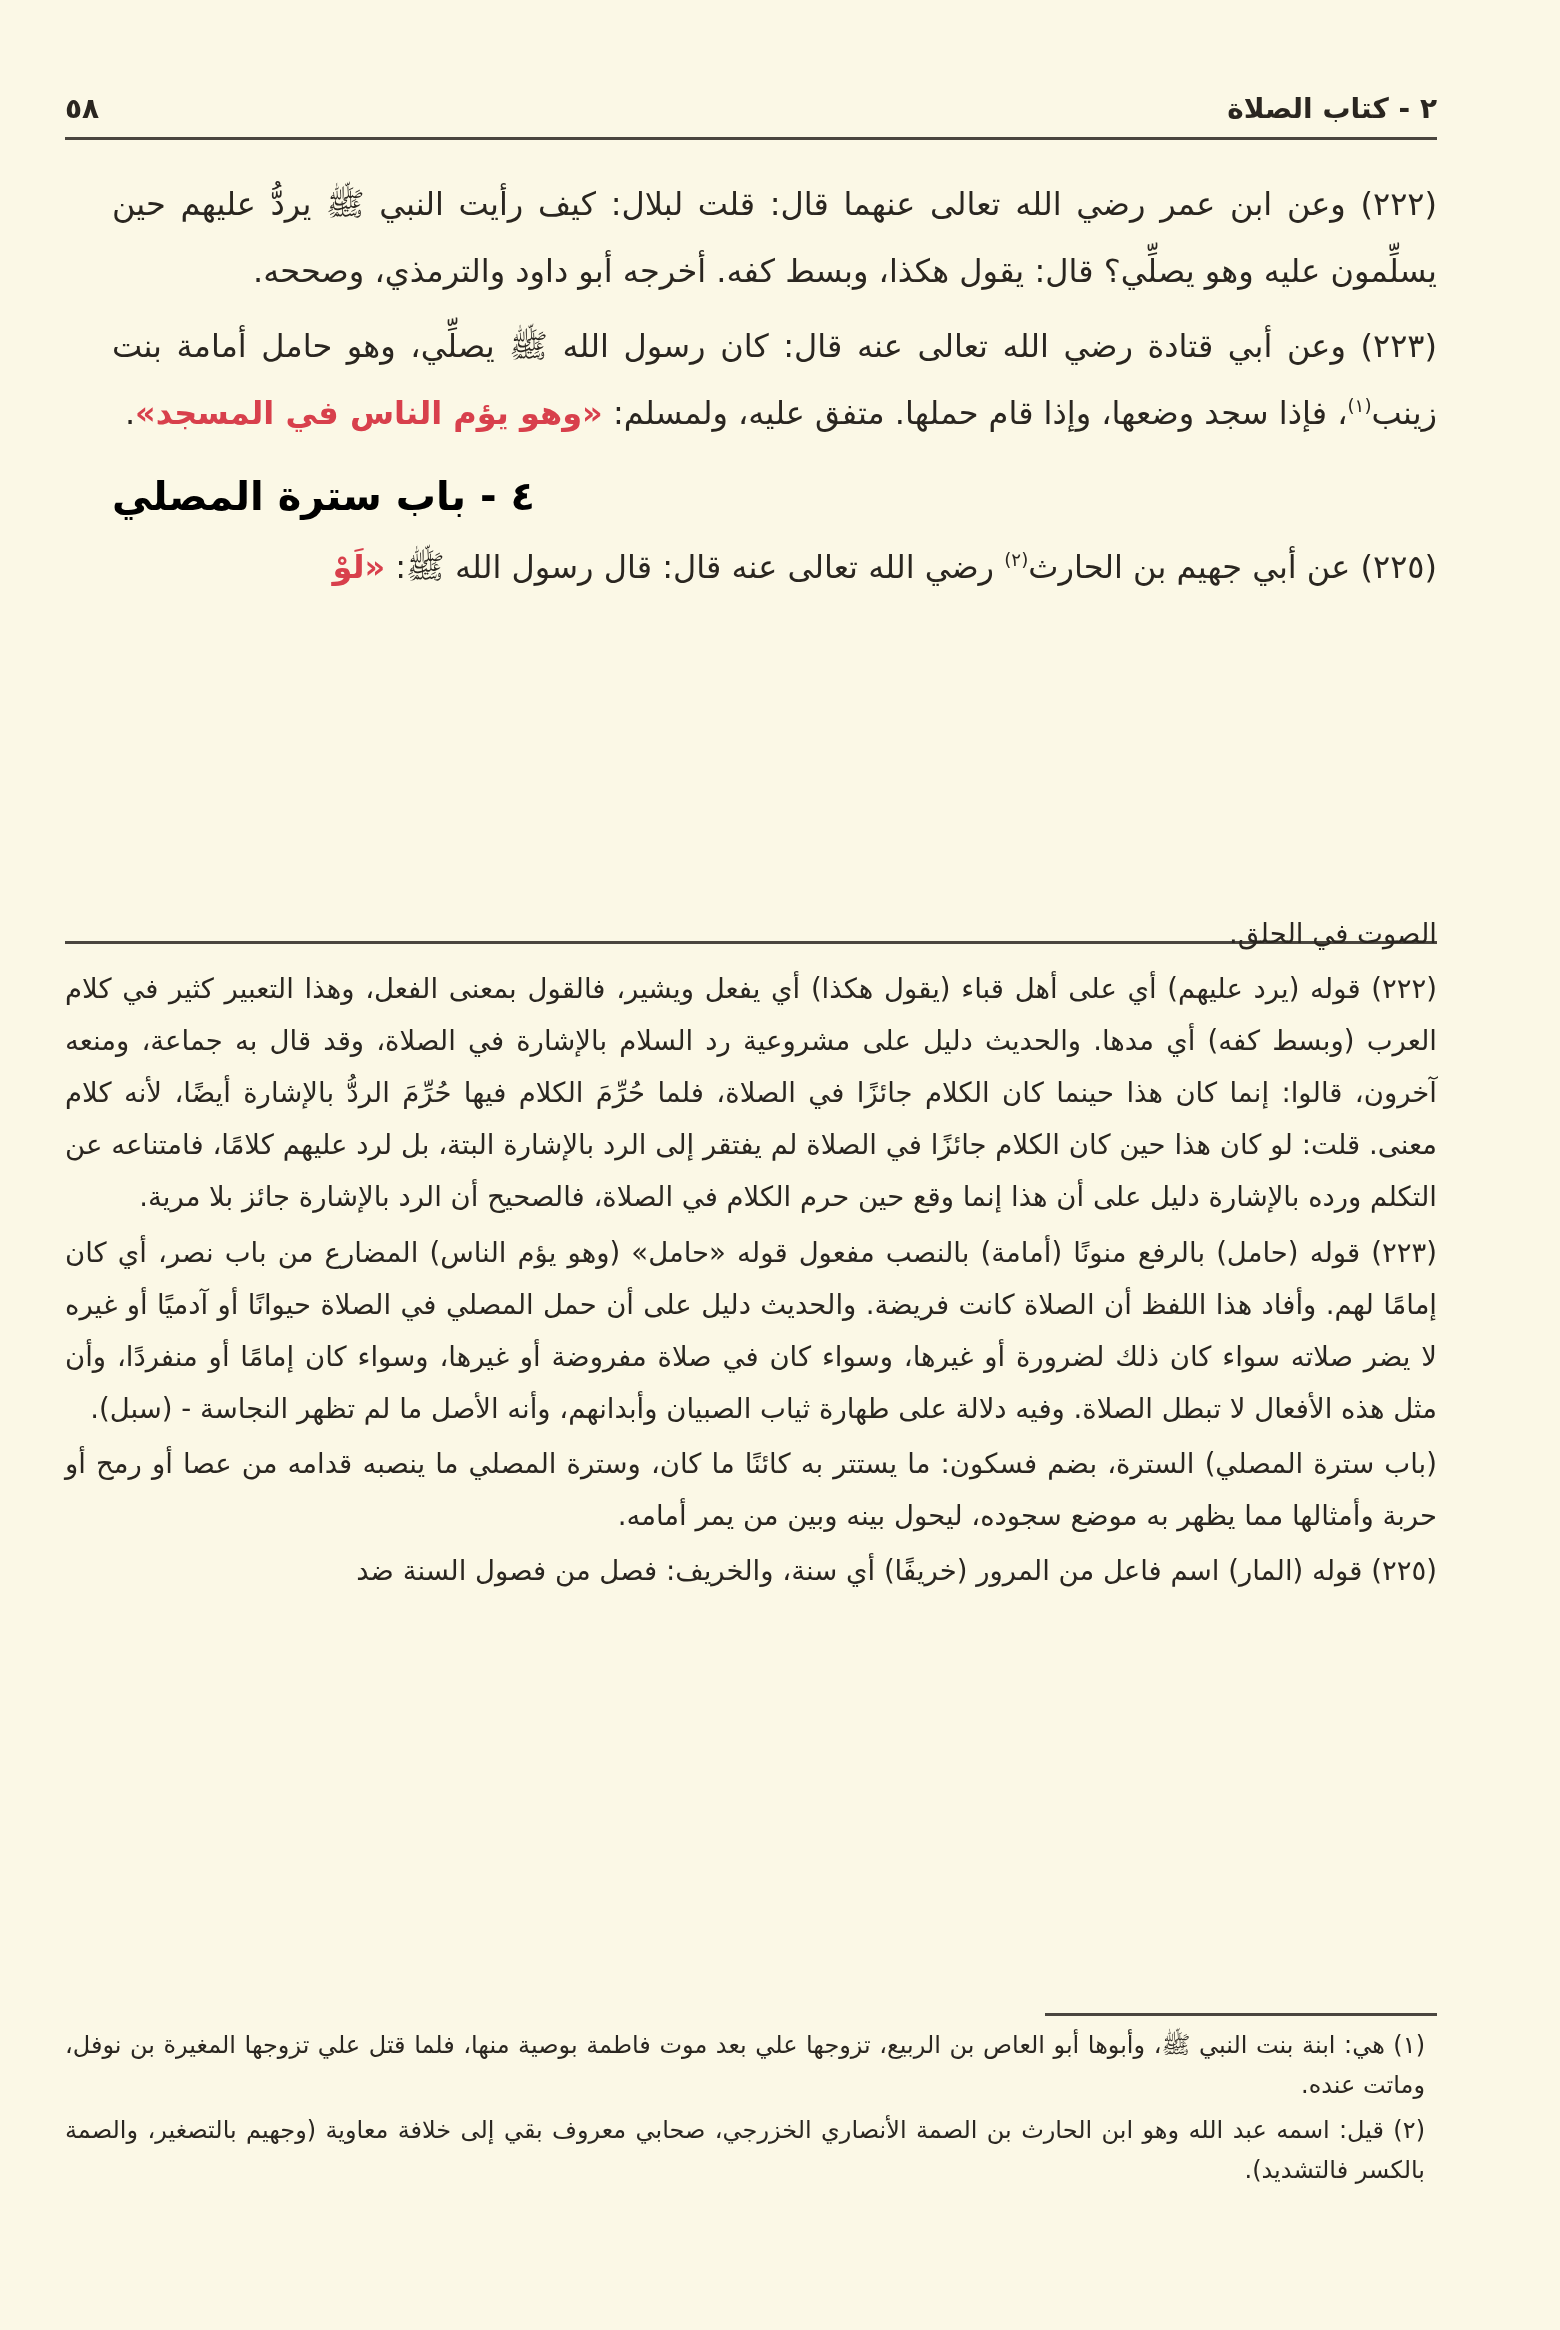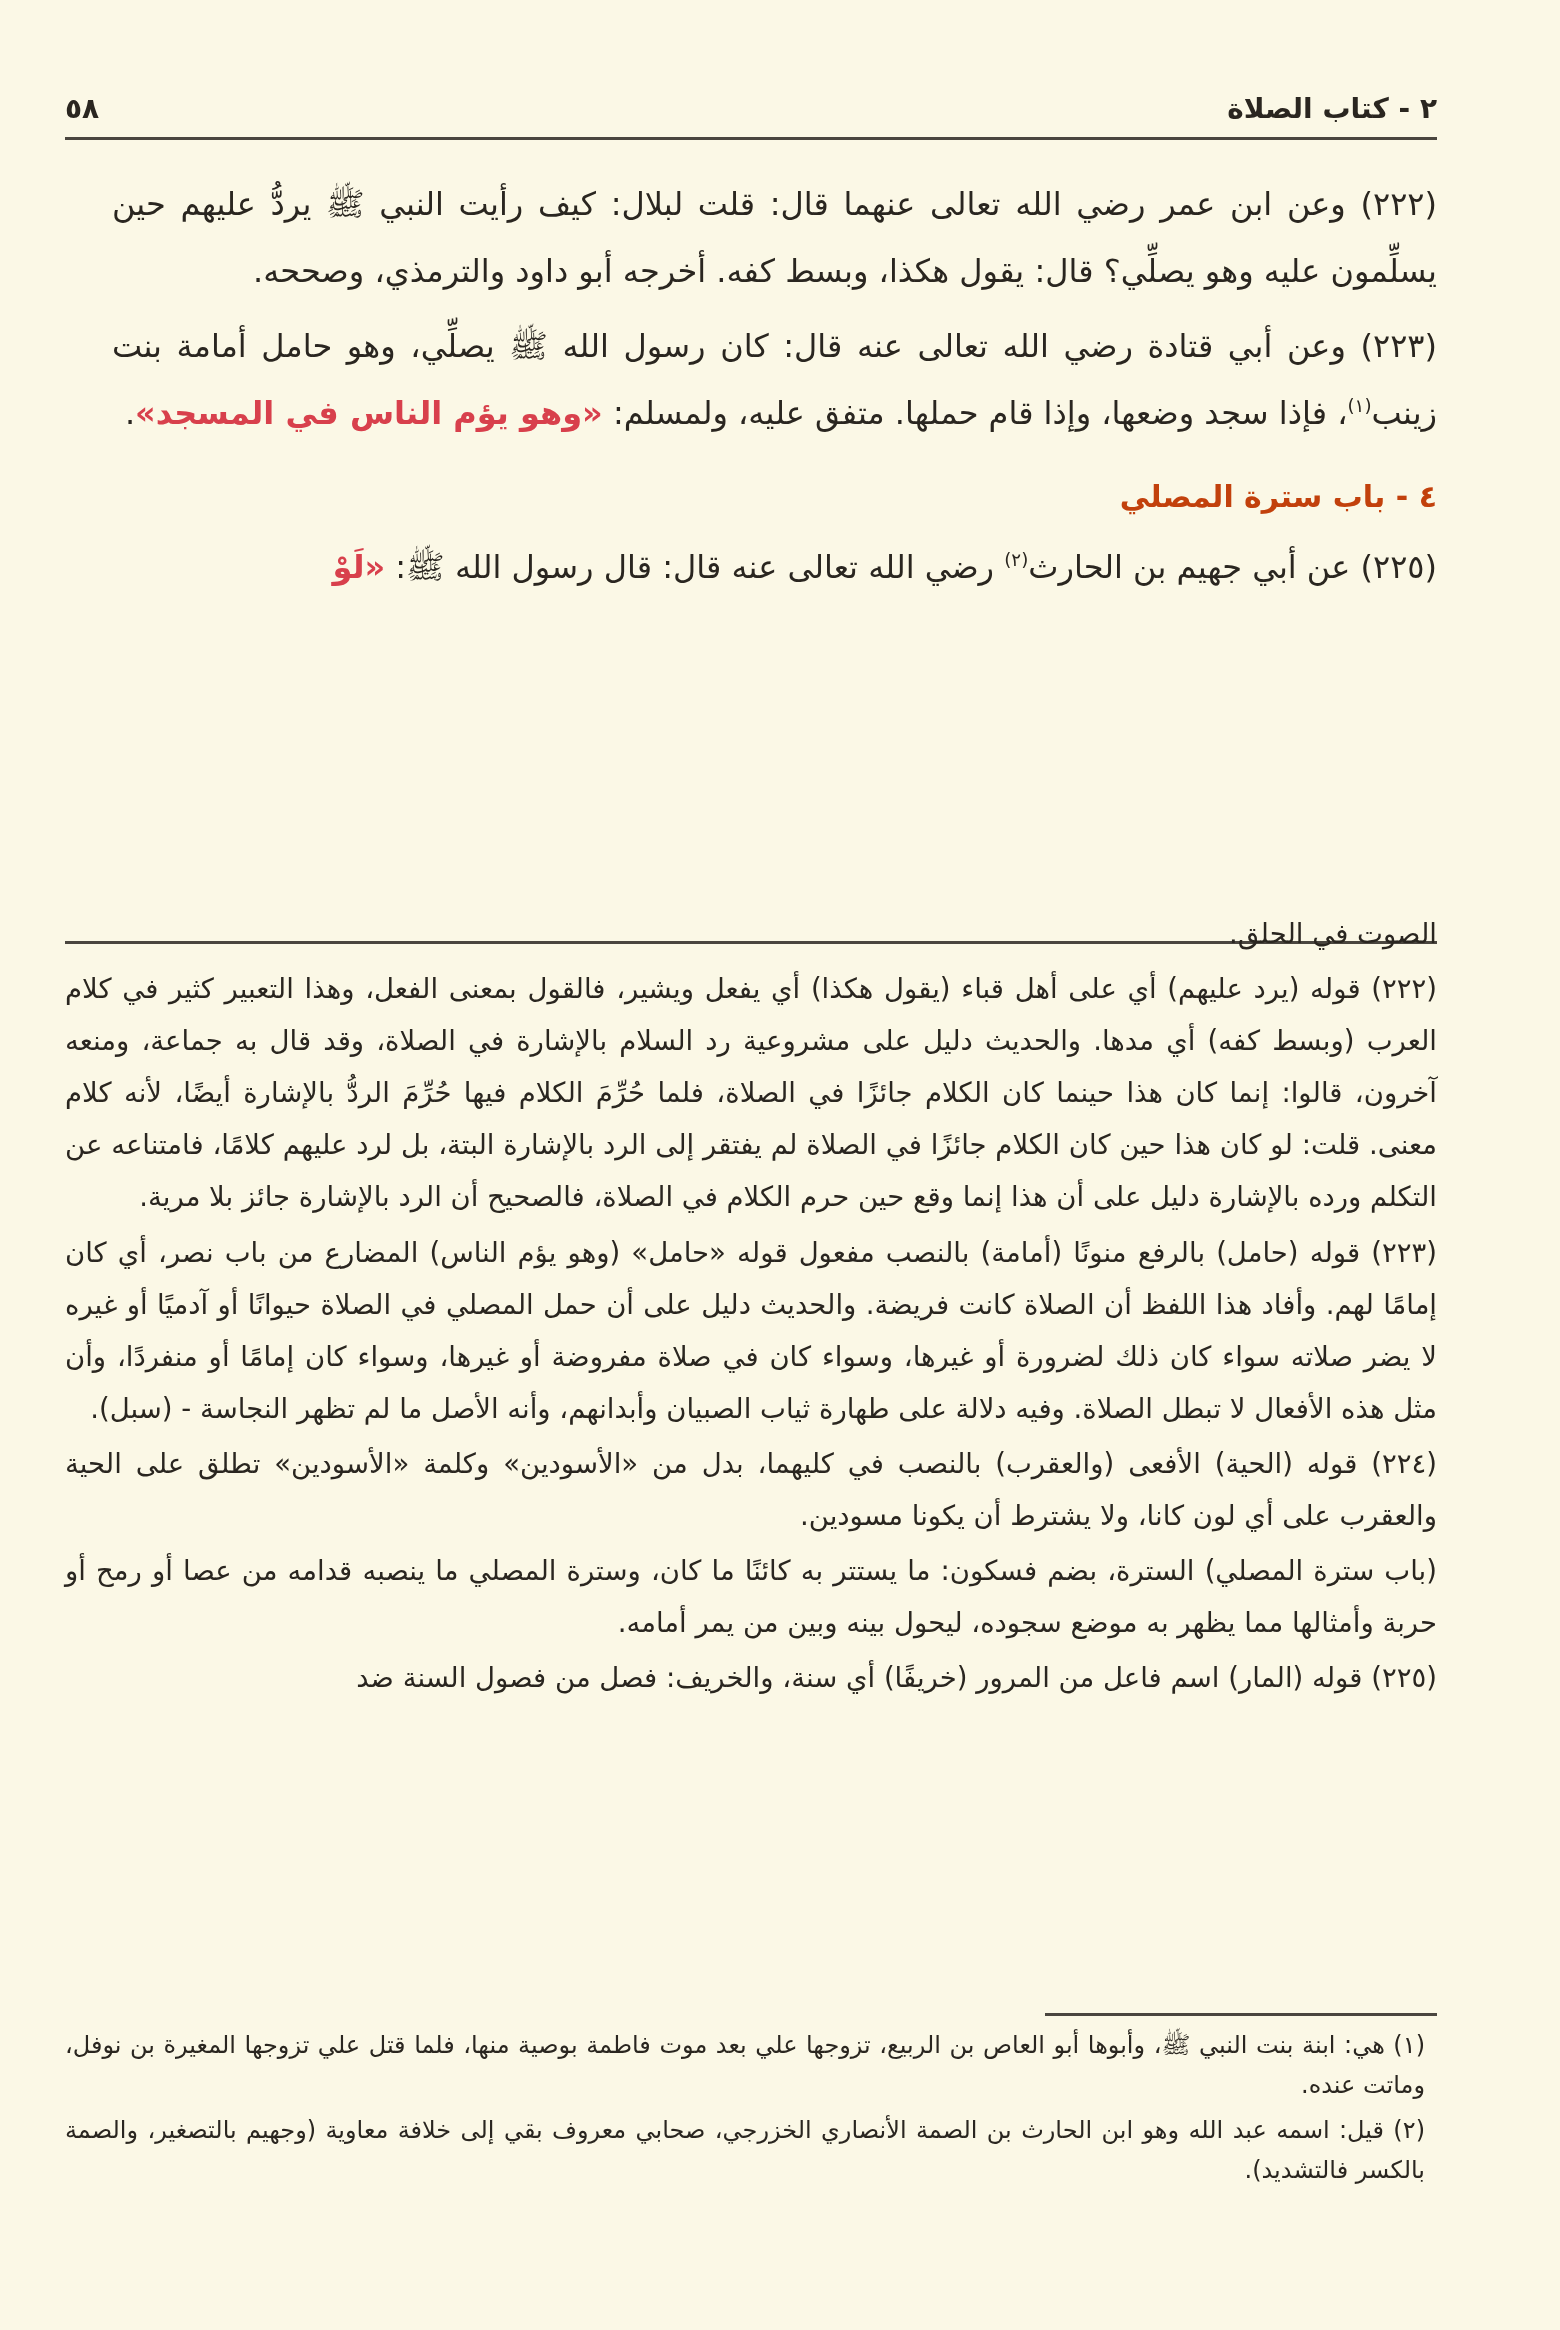--- a/index.html
+++ b/index.html
@@ -43,23 +43,23 @@
       left: 0; right: 0;
       font-size: 32px;
       line-height: 67px;
       text-align: justify;
       margin-left: 47px;
     }
     .main-text p { margin: 0 0 8.3px 0; }
     .red { color: #d8404c; font-weight: bold; }
     .sup { font-size: 18.3px; vertical-align: super; line-height: 0; }
     .section-title {
-      text-align: right;
-      color: #c2410c;
-      font-size: 30px;
+      text-align: left;
+      color: #000000;
+      font-size: 40px;
       font-weight: bold;
       line-height: 75px;
       margin: 11.7px 0 0 0;
     }
     .notes-rule {
       position: absolute;
       top: 941px;
       left: 0; right: 0;
       height: 2.5px;
       background: #4a463f;
@@ -116,21 +116,20 @@
       <span>(٢٢٥) عن أبي جهيم بن الحارث</span><span class="sup">(٢)</span><span> رضي الله تعالى عنه قال: قال رسول الله ﷺ: </span><span class="red">«لَوْ</span>
     </p>
   </div>
 
   <div class="notes-rule"></div>
 
   <div class="commentary">
     <p>الصوت في الحلق.</p>
     <p>(٢٢٢) قوله (يرد عليهم) أي على أهل قباء (يقول هكذا) أي يفعل ويشير، فالقول بمعنى الفعل، وهذا التعبير كثير في كلام العرب (وبسط كفه) أي مدها. والحديث دليل على مشروعية رد السلام بالإشارة في الصلاة، وقد قال به جماعة، ومنعه آخرون، قالوا: إنما كان هذا حينما كان الكلام جائزًا في الصلاة، فلما حُرِّمَ الكلام فيها حُرِّمَ الردُّ بالإشارة أيضًا، لأنه كلام معنى. قلت: لو كان هذا حين كان الكلام جائزًا في الصلاة لم يفتقر إلى الرد بالإشارة البتة، بل لرد عليهم كلامًا، فامتناعه عن التكلم ورده بالإشارة دليل على أن هذا إنما وقع حين حرم الكلام في الصلاة، فالصحيح أن الرد بالإشارة جائز بلا مرية.</p>
     <p>(٢٢٣) قوله (حامل) بالرفع منونًا (أمامة) بالنصب مفعول قوله «حامل» (وهو يؤم الناس) المضارع من باب نصر، أي كان إمامًا لهم. وأفاد هذا اللفظ أن الصلاة كانت فريضة. والحديث دليل على أن حمل المصلي في الصلاة حيوانًا أو آدميًا أو غيره لا يضر صلاته سواء كان ذلك لضرورة أو غيرها، وسواء كان في صلاة مفروضة أو غيرها، وسواء كان إمامًا أو منفردًا، وأن مثل هذه الأفعال لا تبطل الصلاة. وفيه دلالة على طهارة ثياب الصبيان وأبدانهم، وأنه الأصل ما لم تظهر النجاسة - (سبل).</p>
-    <p>(٢٢٤) قوله (الحية) الأفعى (والعقرب) بالنصب في كليهما، بدل من «الأسودين» وكلمة «الأسودين» تطلق على الحية والعقرب على أي لون كانا، ولا يشترط أن يكونا مسودين.</p>
     <p>(باب سترة المصلي) السترة، بضم فسكون: ما يستتر به كائنًا ما كان، وسترة المصلي ما ينصبه قدامه من عصا أو رمح أو حربة وأمثالها مما يظهر به موضع سجوده، ليحول بينه وبين من يمر أمامه.</p>
     <p>(٢٢٥) قوله (المار) اسم فاعل من المرور (خريفًا) أي سنة، والخريف: فصل من فصول السنة ضد</p>
   </div>
 
   <div class="footnote-rule"></div>
 
   <div class="footnotes">
     <p>(١) هي: ابنة بنت النبي ﷺ، وأبوها أبو العاص بن الربيع، تزوجها علي بعد موت فاطمة بوصية منها، فلما قتل علي تزوجها المغيرة بن نوفل، وماتت عنده.</p>
     <p>(٢) قيل: اسمه عبد الله وهو ابن الحارث بن الصمة الأنصاري الخزرجي، صحابي معروف بقي إلى خلافة معاوية (وجهيم بالتصغير، والصمة بالكسر فالتشديد).</p>
   </div>

